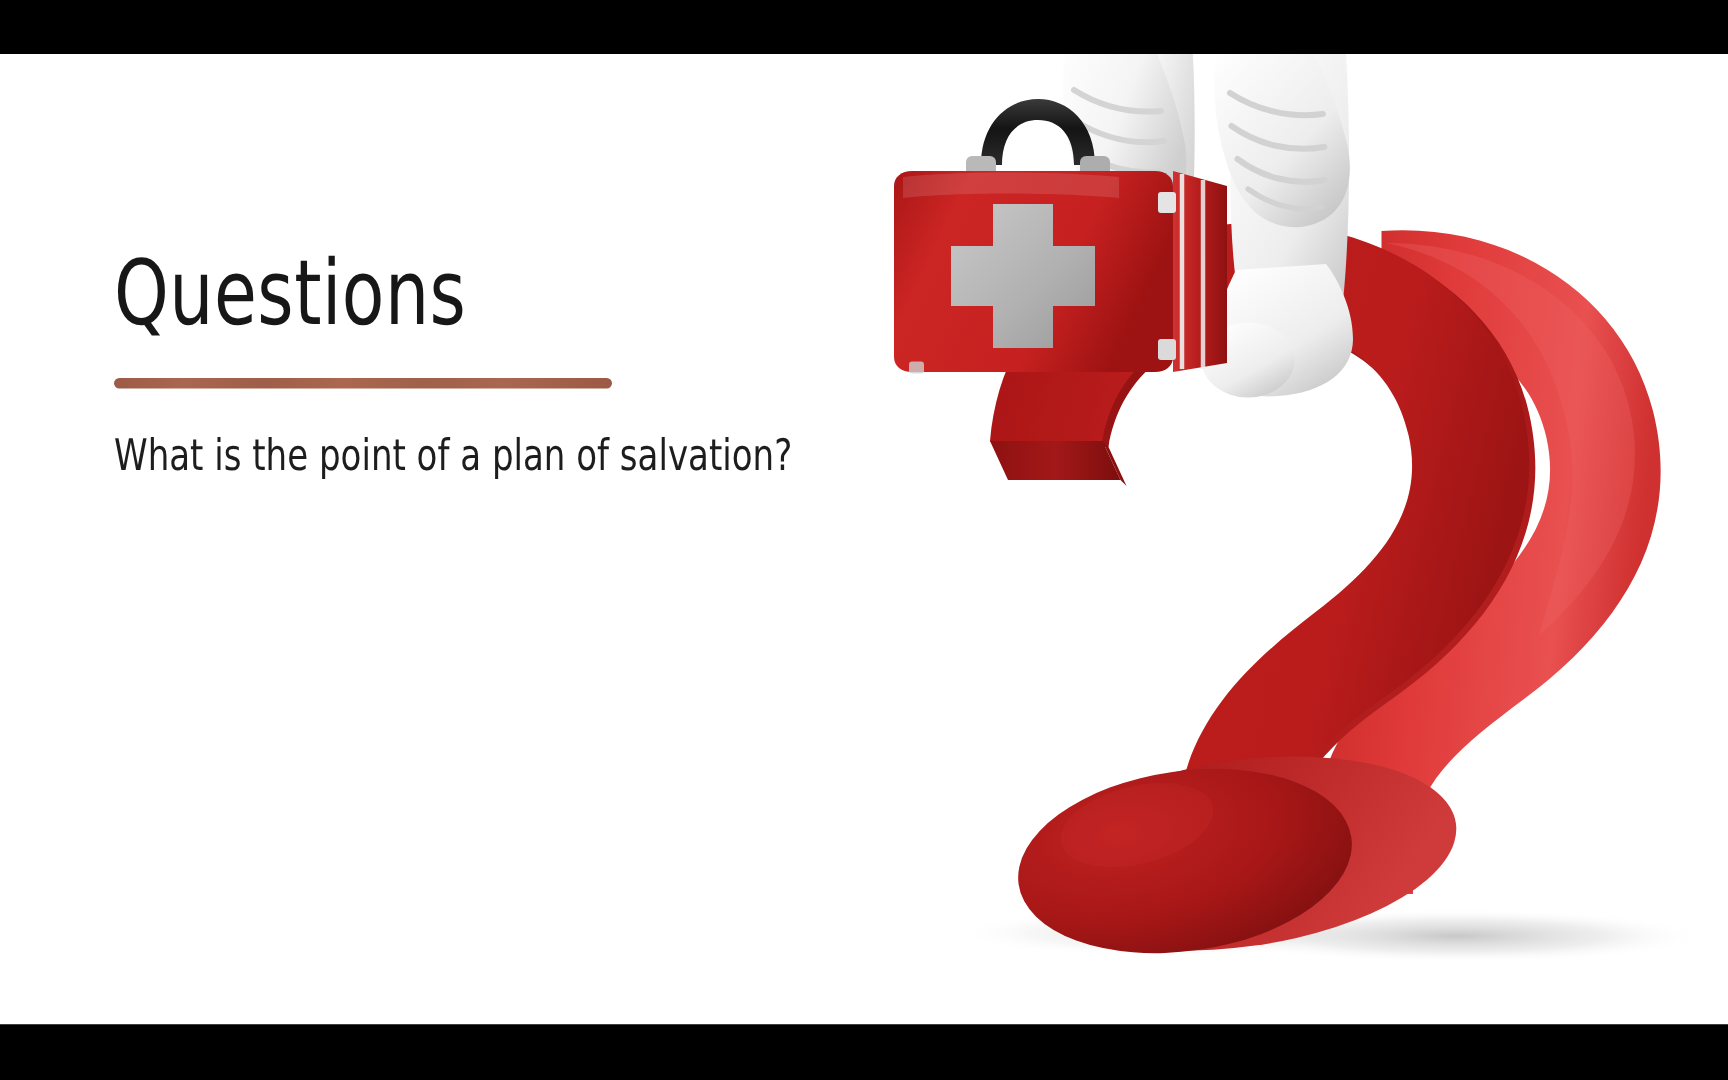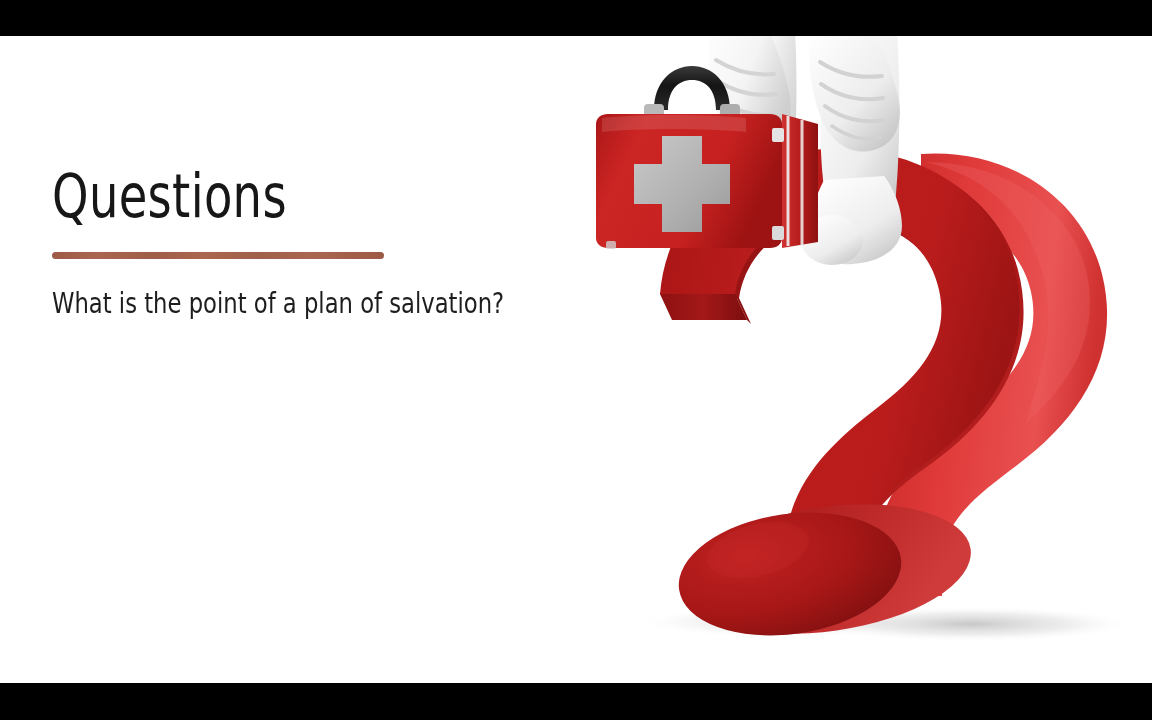--- a/index.html
+++ b/index.html
@@ -41,21 +41,21 @@
     top: 36px;
     width: 1152px;
     height: 647px;
     background: #ffffff;
     overflow: hidden;
   }
 
   
   #text-block {
     position: absolute;
-    left: 52px;
+    left: 76px;
     top: 130px;
     width: 500px;
   }
   #slide-title {
     font-family: "Liberation Sans Narrow", "DejaVu Sans Condensed", "Liberation Sans", sans-serif;
     font-size: 60px;
     font-weight: 300;
     line-height: 1.0;
     color: #171717;
     letter-spacing: 0.4px;

